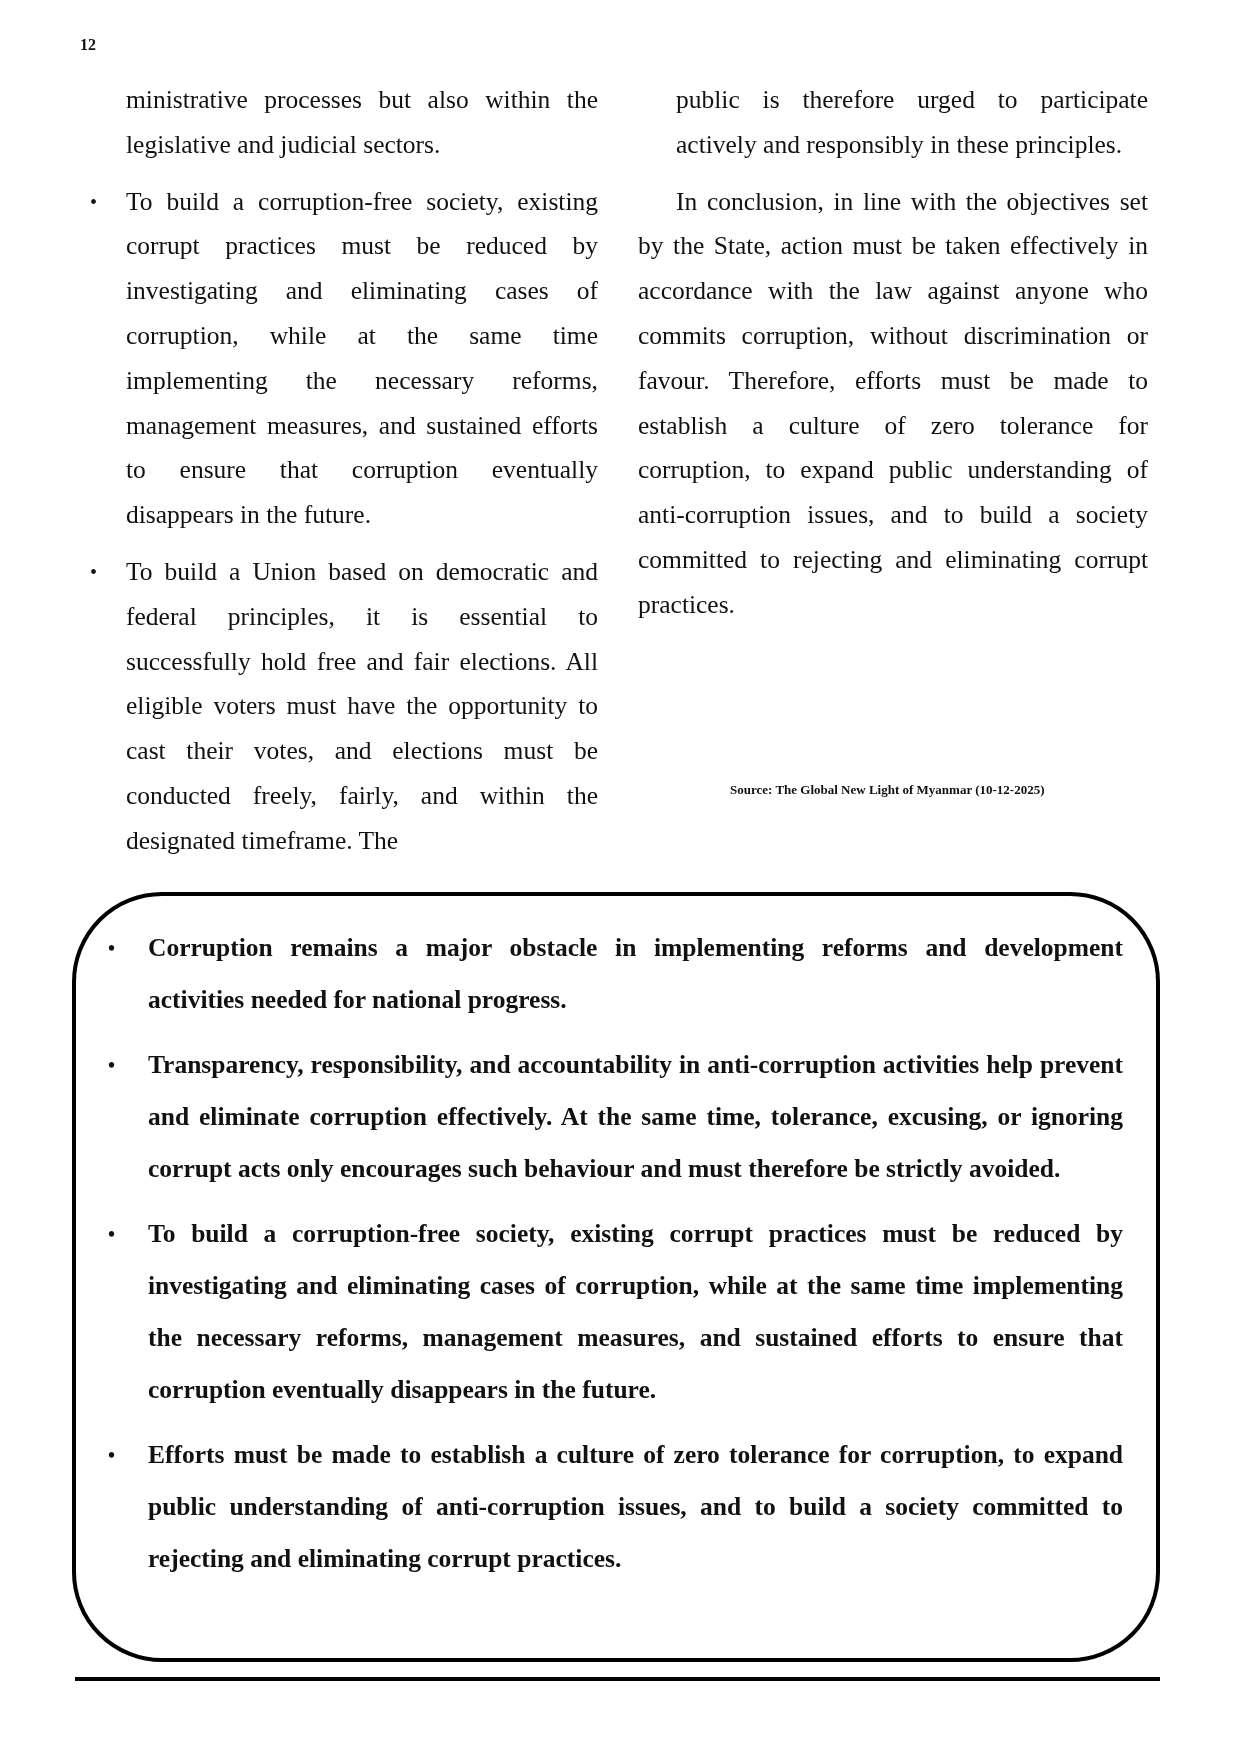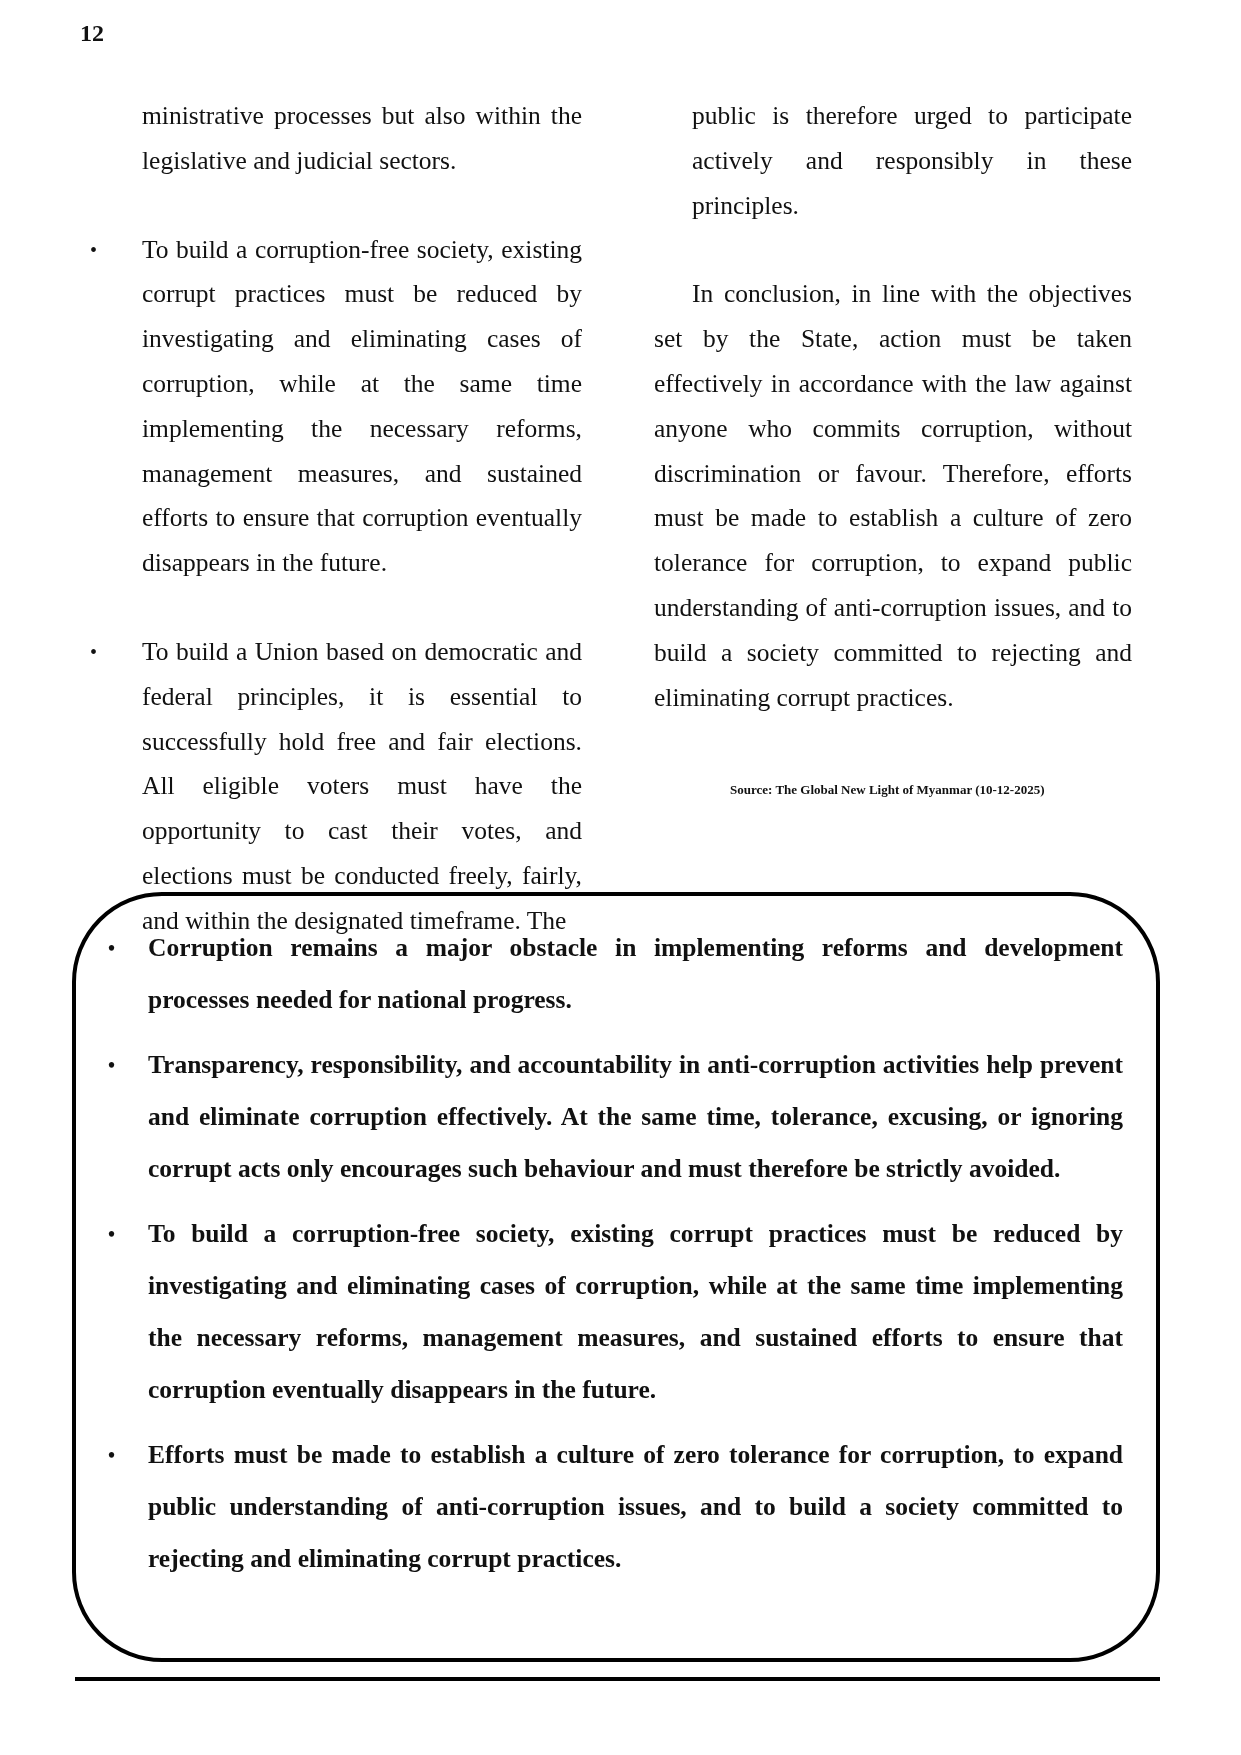--- a/index.html
+++ b/index.html
@@ -1,20 +1,20 @@
 <!DOCTYPE html>
 <html><head>
 <meta charset="utf-8">
 <style>
   html, body { margin:0; padding:0; background:#ffffff; }
   body { width:1241px; height:1755px; position:relative; overflow:hidden;
          font-family:"Liberation Serif","DejaVu Serif",serif; color:#111; }
-  .page-num { position:absolute; left:80px; top:20px; font-weight:bold; font-size:24px;text-align:right; }
+  .page-num { position:absolute; left:80px; top:36px; font-weight:bold; font-size:16px;text-align:right; }
   .col { position:absolute; top:78px; font-size:25.5px; line-height:44.8px; }
-  .col p { margin:16px; text-align:justify; }
+  .col p { margin:0; text-align:justify; }
   .col-left { left:88px; width:510px; }
   .col-right { left:638px; width:510px; }
   .bul { position:relative; padding-left:38px; }
   .bul .dot { position:absolute; left:2px; top:0; font-size:20px; }
   .cont { padding-left:38px; }
   .gap { height:12px; }
   .indent-p { padding-left:38px; }
   .para-indent { text-indent:38px; }
   .source { position:absolute; left:730px; top:782px; font-weight:bold; font-size:13px; }
   .box { position:absolute; left:72px; top:892px; width:1088px; height:770px;
@@ -50,21 +50,21 @@
   <div class="gap"></div>
   <p class="para-indent">In conclusion, in line with the objectives set by the State, action must be taken effectively in accordance with the law against anyone who commits corruption, without discrimination or favour. Therefore, efforts must be made to establish a culture of zero tolerance for corruption, to expand public understanding of anti-corruption issues, and to build a society committed to rejecting and eliminating corrupt practices.</p>
 </div>
 
 <div class="source">Source: The Global New Light of Myanmar (10-12-2025)</div>
 
 <div class="box"></div>
 <div class="box-list">
   <div class="box-item">
     <span class="dot">•</span>
-    <span>Corruption remains a major obstacle in implementing reforms and development processes needed for national progress.</span>
+    <span>Corruption remains a major obstacle in implementing reforms and development activities needed for national progress.</span>
   </div>
   <div class="box-item">
     <span class="dot">•</span>
     <span>Transparency, responsibility, and accountability in anti-corruption activities help prevent and eliminate corruption effectively. At the same time, tolerance, excusing, or ignoring corrupt acts only encourages such behaviour and must therefore be strictly avoided.</span>
   </div>
   <div class="box-item">
     <span class="dot">•</span>
     <span>To build a corruption-free society, existing corrupt practices must be reduced by investigating and eliminating cases of corruption, while at the same time implementing the necessary reforms, management measures, and sustained efforts to ensure that corruption eventually disappears in the future.</span>
   </div>
   <div class="box-item">

